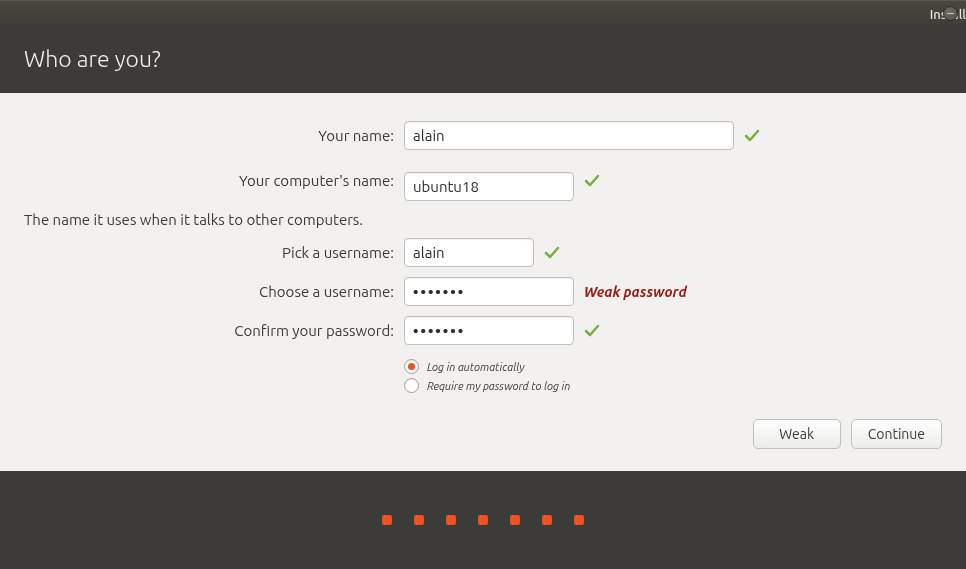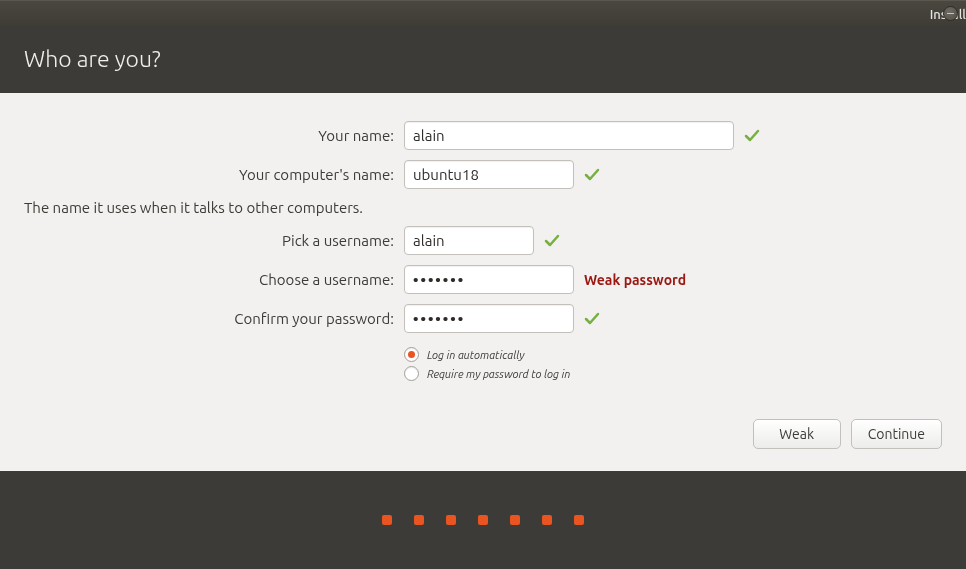--- a/index.html
+++ b/index.html
@@ -56,33 +56,34 @@
     border: 1px solid #c3c0bb;
     border-radius: 4px;
     background: #fff;
     padding: 0 8px;
     font-size: 15px;
     color: #2d2c29;
     box-shadow: inset 0 1px 1px rgba(0,0,0,0.06);
     font-family: inherit;
   }
   .w-wide { width: 330px; }
-  .w-mid { width: 170px; }
+  .w-mid { width: 170px; margin-top: 12px; }
   .w-user { width: 130px; }
   .w-pass { width: 170px; }
 
   .check {
     width: 16px; height: 16px;
   }
   .check svg { width: 16px; height: 16px; display: block; }
 
   .strength {
     color: #9a1712;
     font-weight: bold;
     font-size: 14px;
+    font-style: italic;
   }
 
   .radios { margin-left: 380px; margin-top: 4px; display: flex; flex-direction: column; gap: 4px; }
   .radio-row { display: flex; align-items: center; gap: 8px; font-size: 11px; font-style: italic; }
   .radio {
     width: 15px; height: 15px; border-radius: 50%;
     border: 1px solid #a39f98; background: #fff;
     display: inline-flex; align-items: center; justify-content: center;
     box-shadow: inset 0 1px 1px rgba(0,0,0,0.08);
   }

